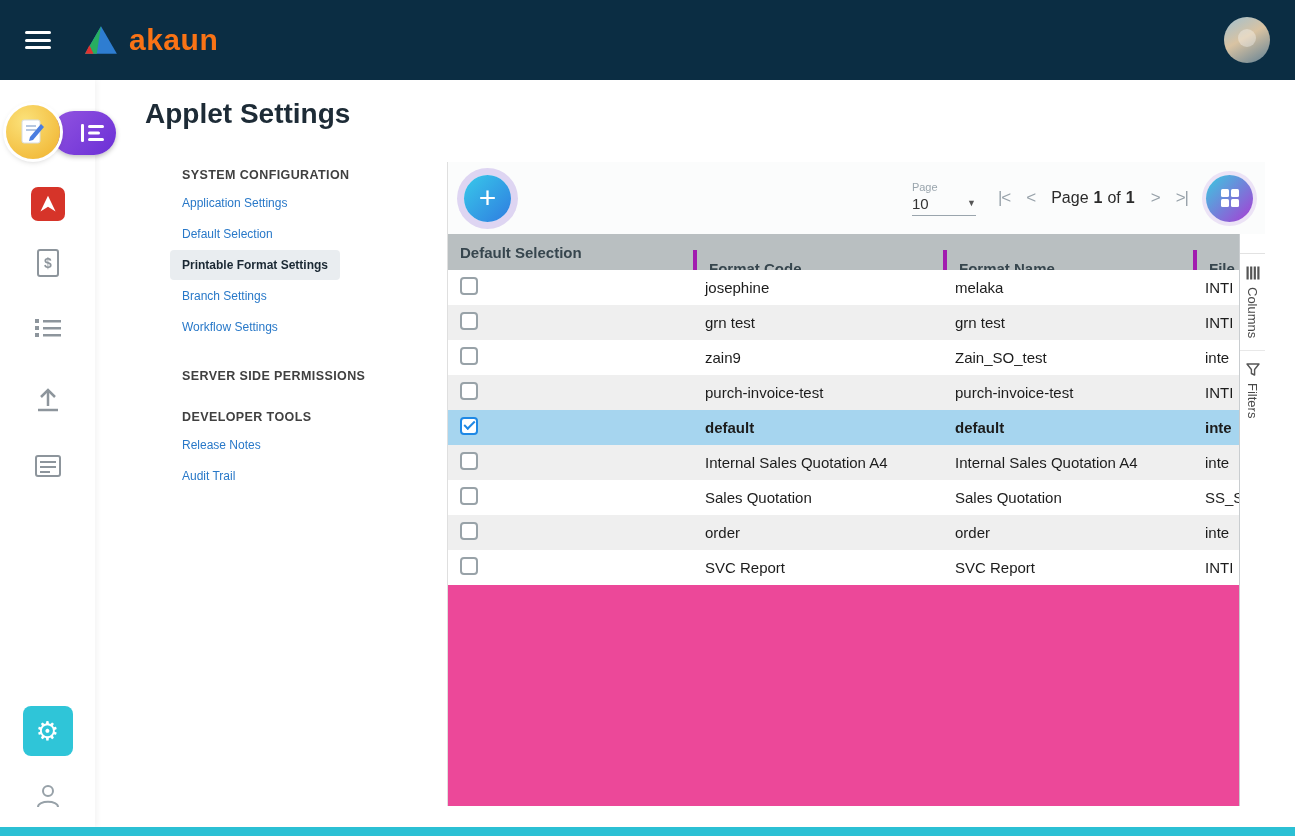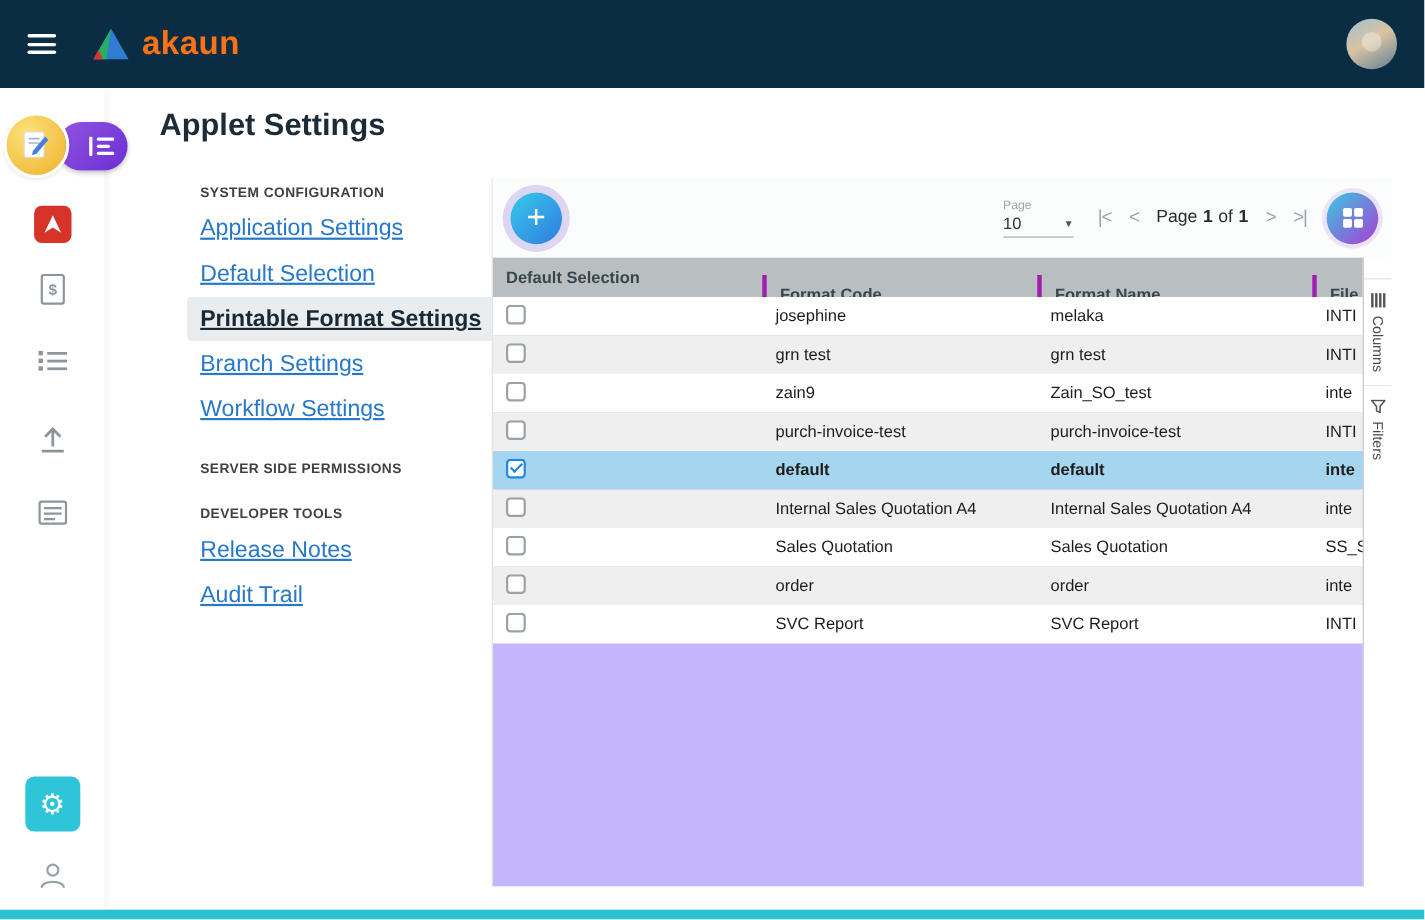--- a/index.html
+++ b/index.html
@@ -66,22 +66,22 @@
 
   
   .main { position:absolute; left:95px; right:0; top:80px; bottom:9px; background:#fff; }
   .page-title { position:absolute; left:50px; top:18px; font-size:28px; font-weight:700; color:#1d2b36; }
 
   
   .settings-nav { position:absolute; left:87px; top:88px; width:265px; }
   .nav-header { font-size:12.5px; font-weight:700; letter-spacing:0.4px; color:#404040; margin:27px 0 6px 0; }
   .nav-section:first-child .nav-header { margin-top:0; }
   .nav-item {
-    font-size:21px; color:#2878c8; padding:8px 12px; margin:1px 0 1px -12px;
-    border-radius:4px; width:max-content; cursor:pointer;text-decoration:underline;
+    font-size:12px; color:#2878c8; padding:8px 12px; margin:1px 0 1px -12px;
+    border-radius:4px; width:max-content; cursor:pointer;
   }
   .nav-item.active { color:#1a2833; background:#e9edf0; font-weight:700; }
 
   
   .content {
     position:absolute; left:352px; top:82px; right:30px; bottom:21px;
     border-left:1px solid #dfdfdf; display:flex; flex-direction:column; background:#fff;
   }
   .toolbar { height:72px; flex:0 0 72px; display:flex; align-items:center; background:#fbfcfc; padding:0 12px 0 10px; }
   .add-btn {
@@ -113,21 +113,21 @@
   
   .table-wrap { flex:1; display:flex; min-height:0; }
   .table { flex:1; display:flex; flex-direction:column; min-width:0; overflow:hidden; }
   .thead { height:36px; flex:0 0 36px; display:flex; background:#b9bfc1; color:#37464e; font-weight:700; font-size:15px; }
   .th { display:flex; align-items:center; padding-left:12px; height:100%; overflow:hidden; white-space:nowrap; }
   .th + .th { border-left:4px solid #a21caf;margin-top:16px; }
   .c1 { width:245px; flex:0 0 245px; }
   .c2 { width:250px; flex:0 0 250px; }
   .c3 { width:250px; flex:0 0 250px; }
   .c4 { flex:1 1 auto; min-width:0; }
-  .tbody { flex:1; display:flex; flex-direction:column; background:#c4b5fd; overflow:hidden; }
+  .tbody { flex:1; display:flex; flex-direction:column; background:#ec4899; overflow:hidden; }
   .trow { height:35px; flex:0 0 35px; display:flex; align-items:center; background:#fff; font-size:15px; color:#1c1c1c; cursor:pointer; }
   .trow.alt { background:#efefef; }
   .trow.selected { background:#a6d5ef;font-weight:bold; }
   .cell { padding-left:12px; overflow:hidden; white-space:nowrap; }
   .checkbox {
     width:18px; height:18px; border:2px solid #98a2a8; border-radius:4px; background:#fff;
     display:inline-block; position:relative; cursor:pointer;
   }
   .checkbox.checked { border-color:#1e88e5; }
   .checkbox.checked::after {

